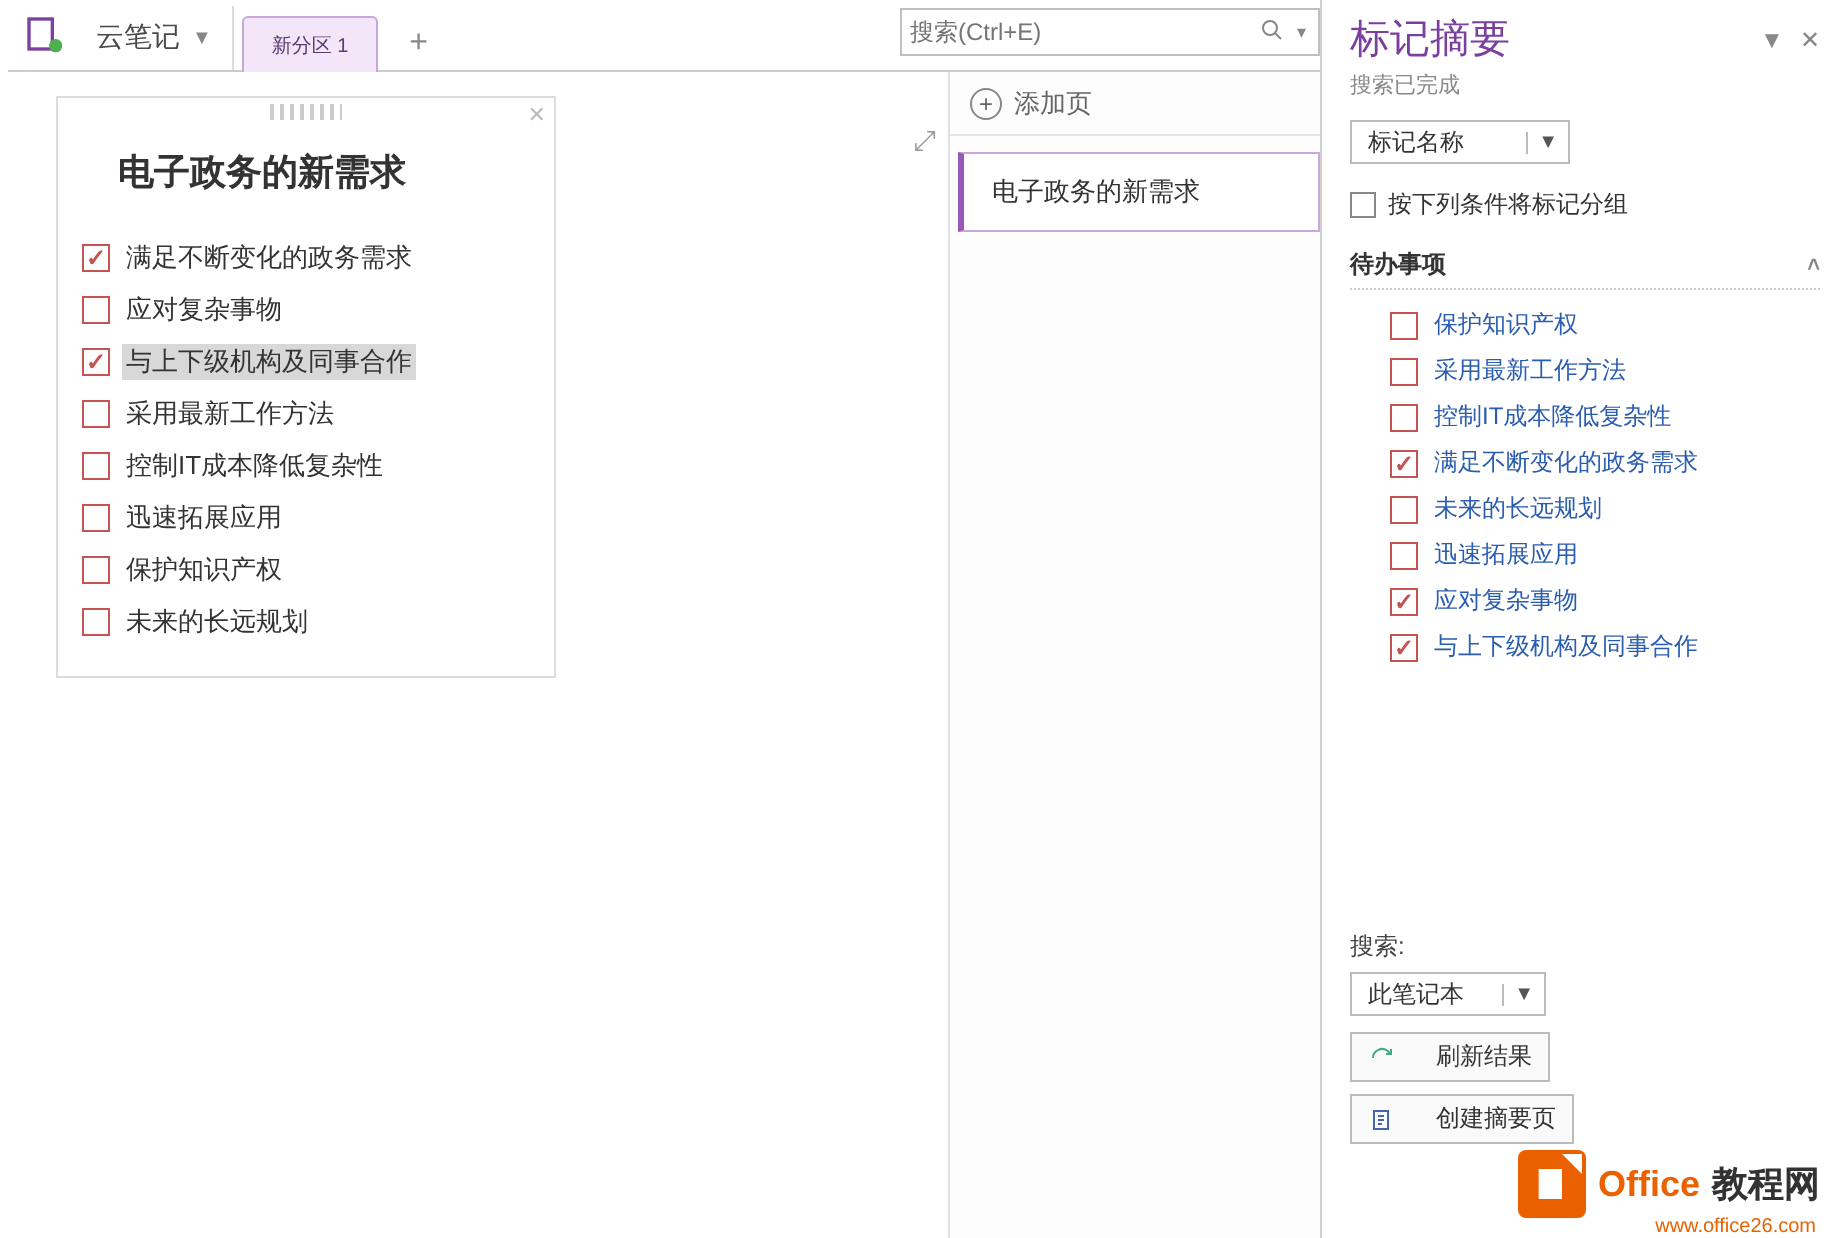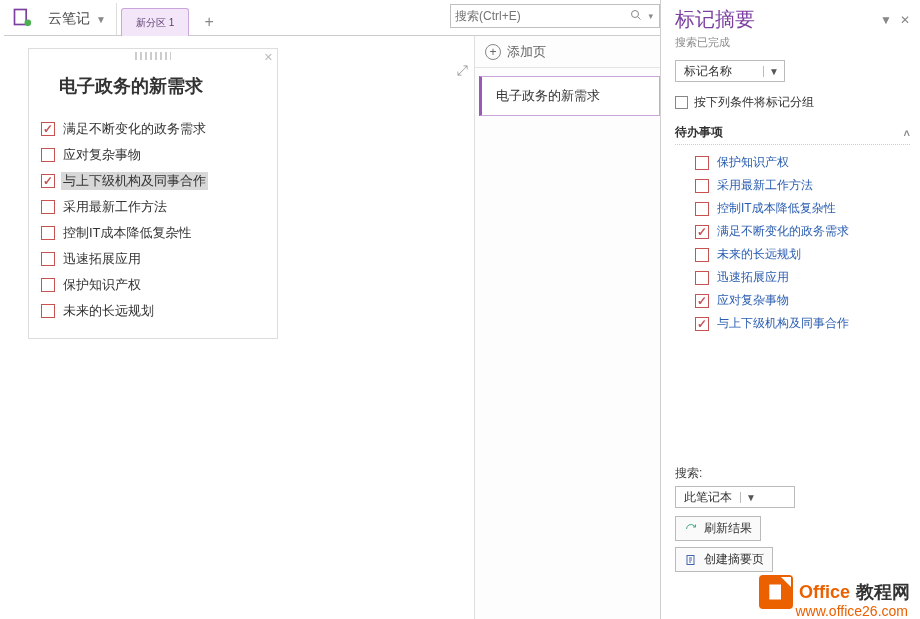--- a/index.html
+++ b/index.html
@@ -45,38 +45,38 @@
     .panel-header { display: flex; align-items: center; justify-content: space-between; }
     .panel-title { font-size: 20px; color: #7b3fa0; font-weight: 400; }
     .panel-ctrls { display: flex; gap: 8px; color: #888; }
     .panel-ctrl { cursor: pointer; font-size: 12px; }
     .panel-status { color: #888; font-size: 11px; margin: 2px 0 10px; }
     .panel-label { font-size: 12px; color: #444; margin-bottom: 4px; }
     .select-box { border: 1px solid #bbb; height: 22px; display: inline-flex; align-items: center; font-size: 12px; }
     .select-box .val { padding: 0 8px; }
     .select-box .arr { border-left: 1px solid #bbb; padding: 0 5px; color: #555; font-size: 10px; }
     .sel-group { width: 110px; justify-content: space-between; margin-bottom: 6px; }
-    .sel-search { width: 120px; justify-content: flex-start; margin-bottom: 8px; }
+    .sel-search { width: 98px; justify-content: space-between; margin-bottom: 8px; }
     .panel-chk-row { display: flex; align-items: center; gap: 6px; font-size: 12px; margin: 6px 0 10px; }
     .panel-chk { width: 13px; height: 13px; border: 1px solid #888; cursor: pointer; }
     .group-header { display: flex; justify-content: space-between; align-items: center; font-weight: bold; font-size: 12px; padding: 3px 0; border-bottom: 1px dotted #ccc; margin-bottom: 6px; }
     .group-toggle { color: #888; font-size: 11px; cursor: pointer; }
     .tag-item { display: flex; align-items: center; gap: 8px; padding: 3px 0 3px 20px; font-size: 12px; cursor: pointer; }
     .tag-item .txt { color: #2a5db0; }
     
     .search-section { margin-top: 130px; }
-    .panel-btn { border: 1px solid #bbb; padding: 3px 8px; display: inline-flex; align-items: center; gap: 6px; font-size: 12px; background: #fafafa; cursor: pointer; margin-bottom: 6px; }
+    .panel-btn { border: 1px solid #bbb; padding: 3px 8px; display: inline-flex; align-items: center; gap: 20px; font-size: 12px; background: #fafafa; cursor: pointer; margin-bottom: 6px; }
     .btn-icon { width: 14px; height: 14px; display: inline-flex; align-items: center; justify-content: center; }
     
     .watermark { position: absolute; right: 10px; bottom: 10px; display: flex; align-items: center; gap: 6px; font-size: 14px; }
     .wm-icon { width: 34px; height: 34px; background: #eb6100; border-radius: 4px; display: flex; align-items: center; justify-content: center; position: relative; }
     .wm-fold { position: absolute; right: 2px; top: 2px; width: 10px; height: 10px; background: #fff; clip-path: polygon(100% 0, 100% 100%, 0 0); }
     .wm-text1 { color: #eb6100; font-weight: bold; font-size: 18px; }
     .wm-text2 { color: #333; font-weight: bold; font-size: 18px; }
-    .wm-url { position: absolute; right: 12px; bottom: 0px; font-size: 14px; color: #eb6100; }
+    .wm-url { position: absolute; right: 12px; bottom: 0px; font-size: 10px; color: #eb6100; }
   </style>
 </head>
 <body>
 
 <div class="main-area">
   <div class="tab-bar">
     <div class="app-icon-box">
       <svg class="app-icon-svg" viewBox="0 0 24 24">
           <rect x="3" y="3" width="14" height="18" fill="none" stroke="#7b3fa0" stroke-width="2"></rect>
           <circle cx="19" cy="19" r="4" fill="#4caf50"></circle>

